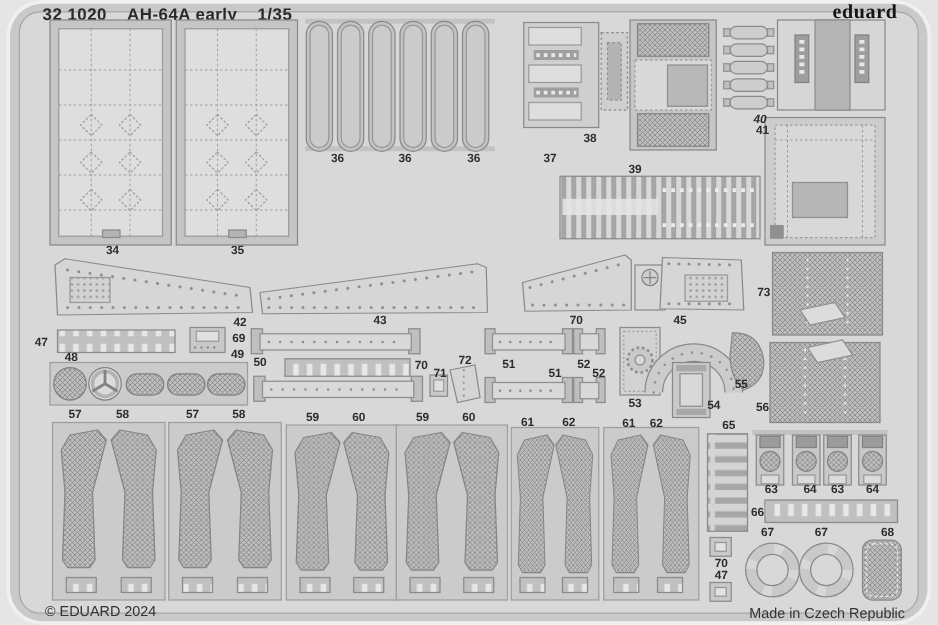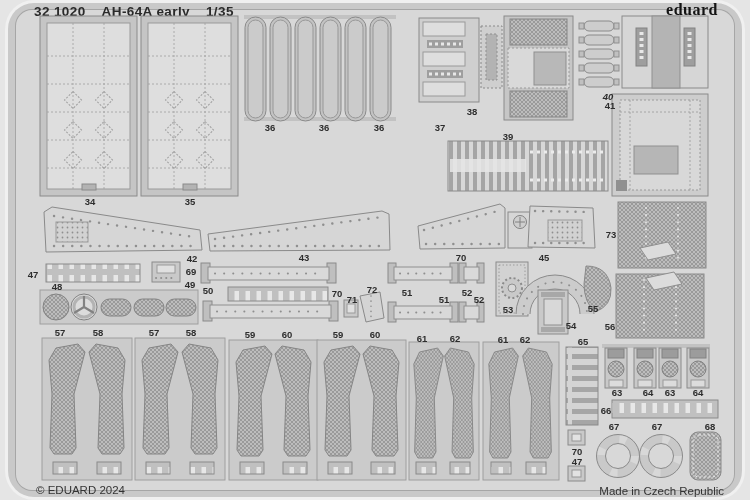--- a/index.html
+++ b/index.html
@@ -397,21 +397,21 @@
       <span class="plabel" style="left: 190px; top: 284px;">49</span>
       <span class="plabel" style="left: 57px; top: 286px;">48</span>
       <span class="plabel" style="left: 208px; top: 290px;">50</span>
       <span class="plabel" style="left: 337px; top: 293px;">70</span>
       <span class="plabel" style="left: 352px; top: 299px;">71</span>
       <span class="plabel" style="left: 372px; top: 289px;">72</span>
       <span class="plabel" style="left: 407px; top: 292px;">51</span>
       <span class="plabel" style="left: 467px; top: 292px;">52</span>
       <span class="plabel" style="left: 444px; top: 299px;">51</span>
       <span class="plabel" style="left: 479px; top: 299px;">52</span>
-      <span class="plabel" style="left: 508px; top: 309px;">53</span>
+      <span class="plabel" style="left: 508px; top: 323px;">53</span>
       <span class="plabel" style="left: 571px; top: 325px;">54</span>
       <span class="plabel" style="left: 593px; top: 308px;">55</span>
       <span class="plabel" style="left: 610px; top: 326px;">56</span>
       <span class="plabel" style="left: 60px; top: 332px;">57</span>
       <span class="plabel" style="left: 98px; top: 332px;">58</span>
       <span class="plabel" style="left: 154px; top: 332px;">57</span>
       <span class="plabel" style="left: 191px; top: 332px;">58</span>
       <span class="plabel" style="left: 250px; top: 334px;">59</span>
       <span class="plabel" style="left: 287px; top: 334px;">60</span>
       <span class="plabel" style="left: 338px; top: 334px;">59</span>

